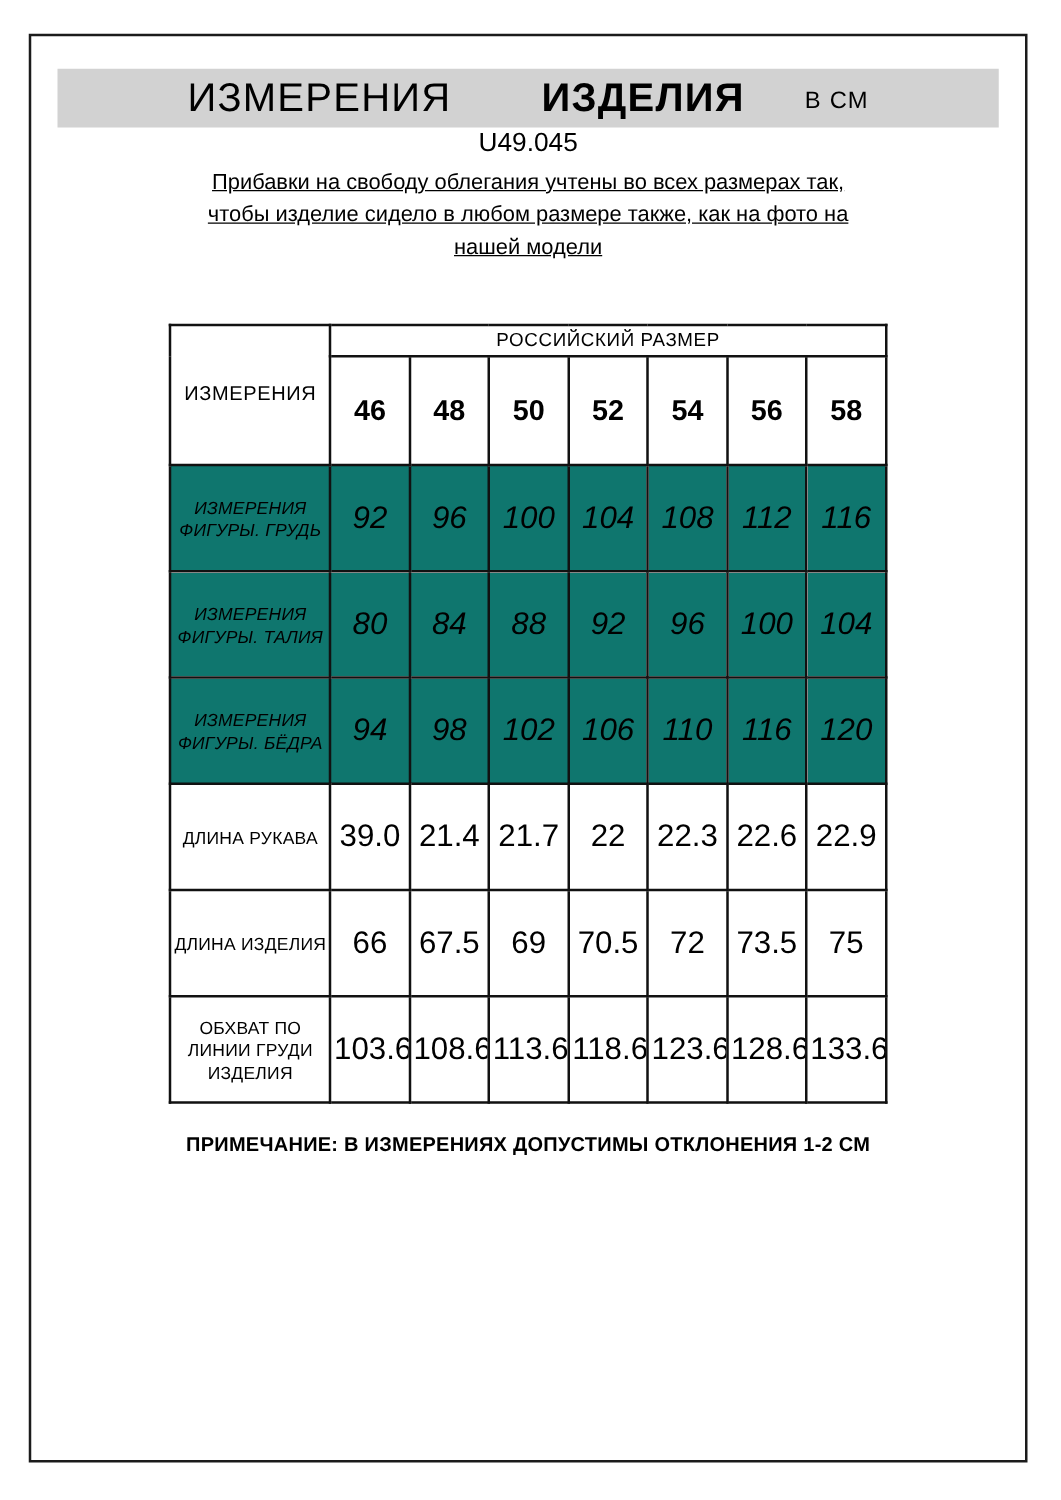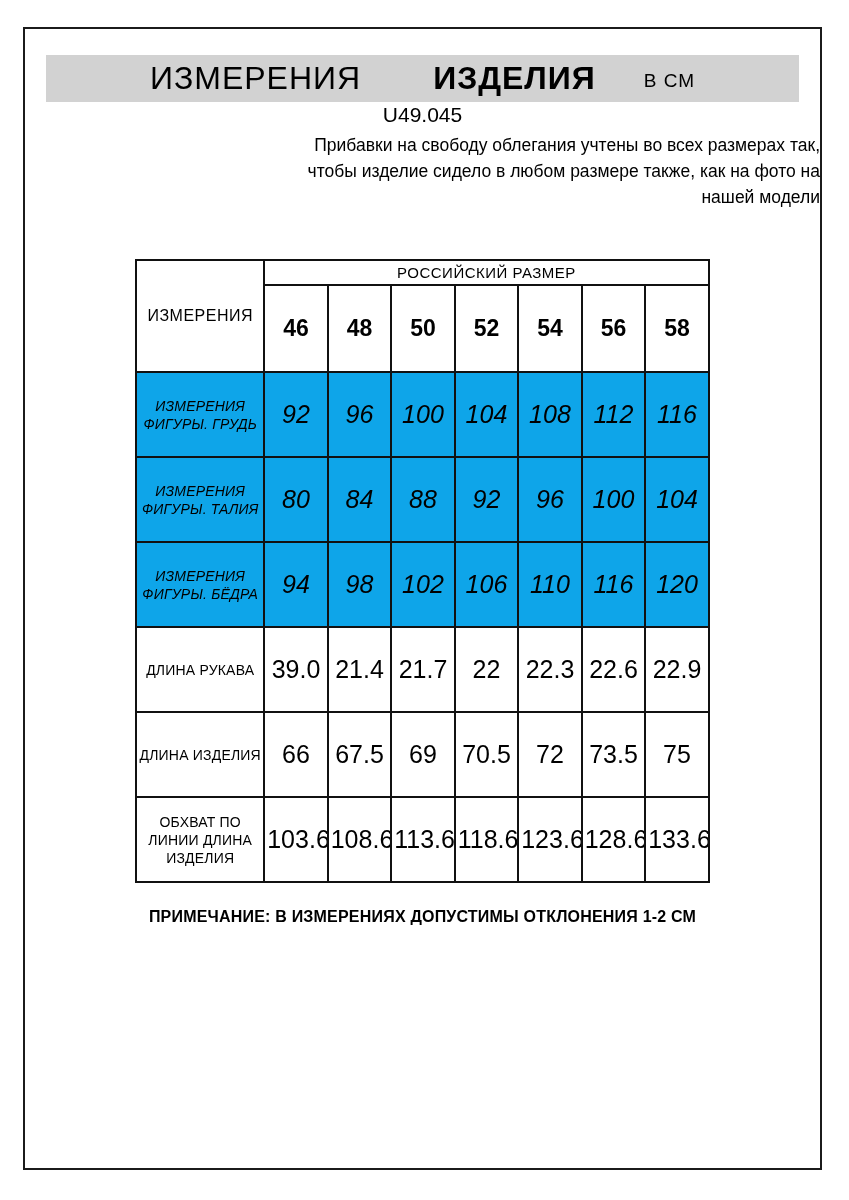--- a/index.html
+++ b/index.html
@@ -48,23 +48,24 @@
     margin-left: 48px;
     padding-top: 4px;
   }
   .product-code {
     text-align: center;
     font-size: 21px;
     line-height: 26px;
   }
   .intro {
     margin-top: 4px;
-    text-align: right;
+    text-align: center;
     font-size: 17.5px;
     line-height: 26px;
+    text-decoration: underline;
   }
   table.size-table {
     border-collapse: collapse;
     table-layout: fixed;
     width: 573px;
     margin: 49px auto 0;
     border: 1px solid #111111;
   }
   table.size-table td {
     border: 2px solid #111111;
@@ -93,21 +94,21 @@
   }
   td.row-label {
     font-size: 14px;
     line-height: 18px;
     letter-spacing: 0.2px;
   }
   td.value-cell {
     font-size: 25px;
   }
   tr.shaded td {
-    background: #0ea5e9;
+    background: #0f766e;
     font-style: italic;
   }
   .note {
     margin-top: 25px;
     text-align: center;
     font-size: 16px;
     font-weight: bold;
     letter-spacing: 0.2px;
   }
 </style>
@@ -205,21 +206,21 @@
         <td class="value-cell">66</td>
         <td class="value-cell">67.5</td>
         <td class="value-cell">69</td>
         <td class="value-cell">70.5</td>
         <td class="value-cell">72</td>
         <td class="value-cell">73.5</td>
         <td class="value-cell">75</td>
       </tr>
 
       <tr class="data-row">
-        <td class="row-label">ОБХВАТ ПО ЛИНИИ ДЛИНА ИЗДЕЛИЯ</td>
+        <td class="row-label">ОБХВАТ ПО ЛИНИИ ГРУДИ ИЗДЕЛИЯ</td>
         <td class="value-cell">103.6</td>
         <td class="value-cell">108.6</td>
         <td class="value-cell">113.6</td>
         <td class="value-cell">118.6</td>
         <td class="value-cell">123.6</td>
         <td class="value-cell">128.6</td>
         <td class="value-cell">133.6</td>
       </tr>
     </tbody>
   </table>

